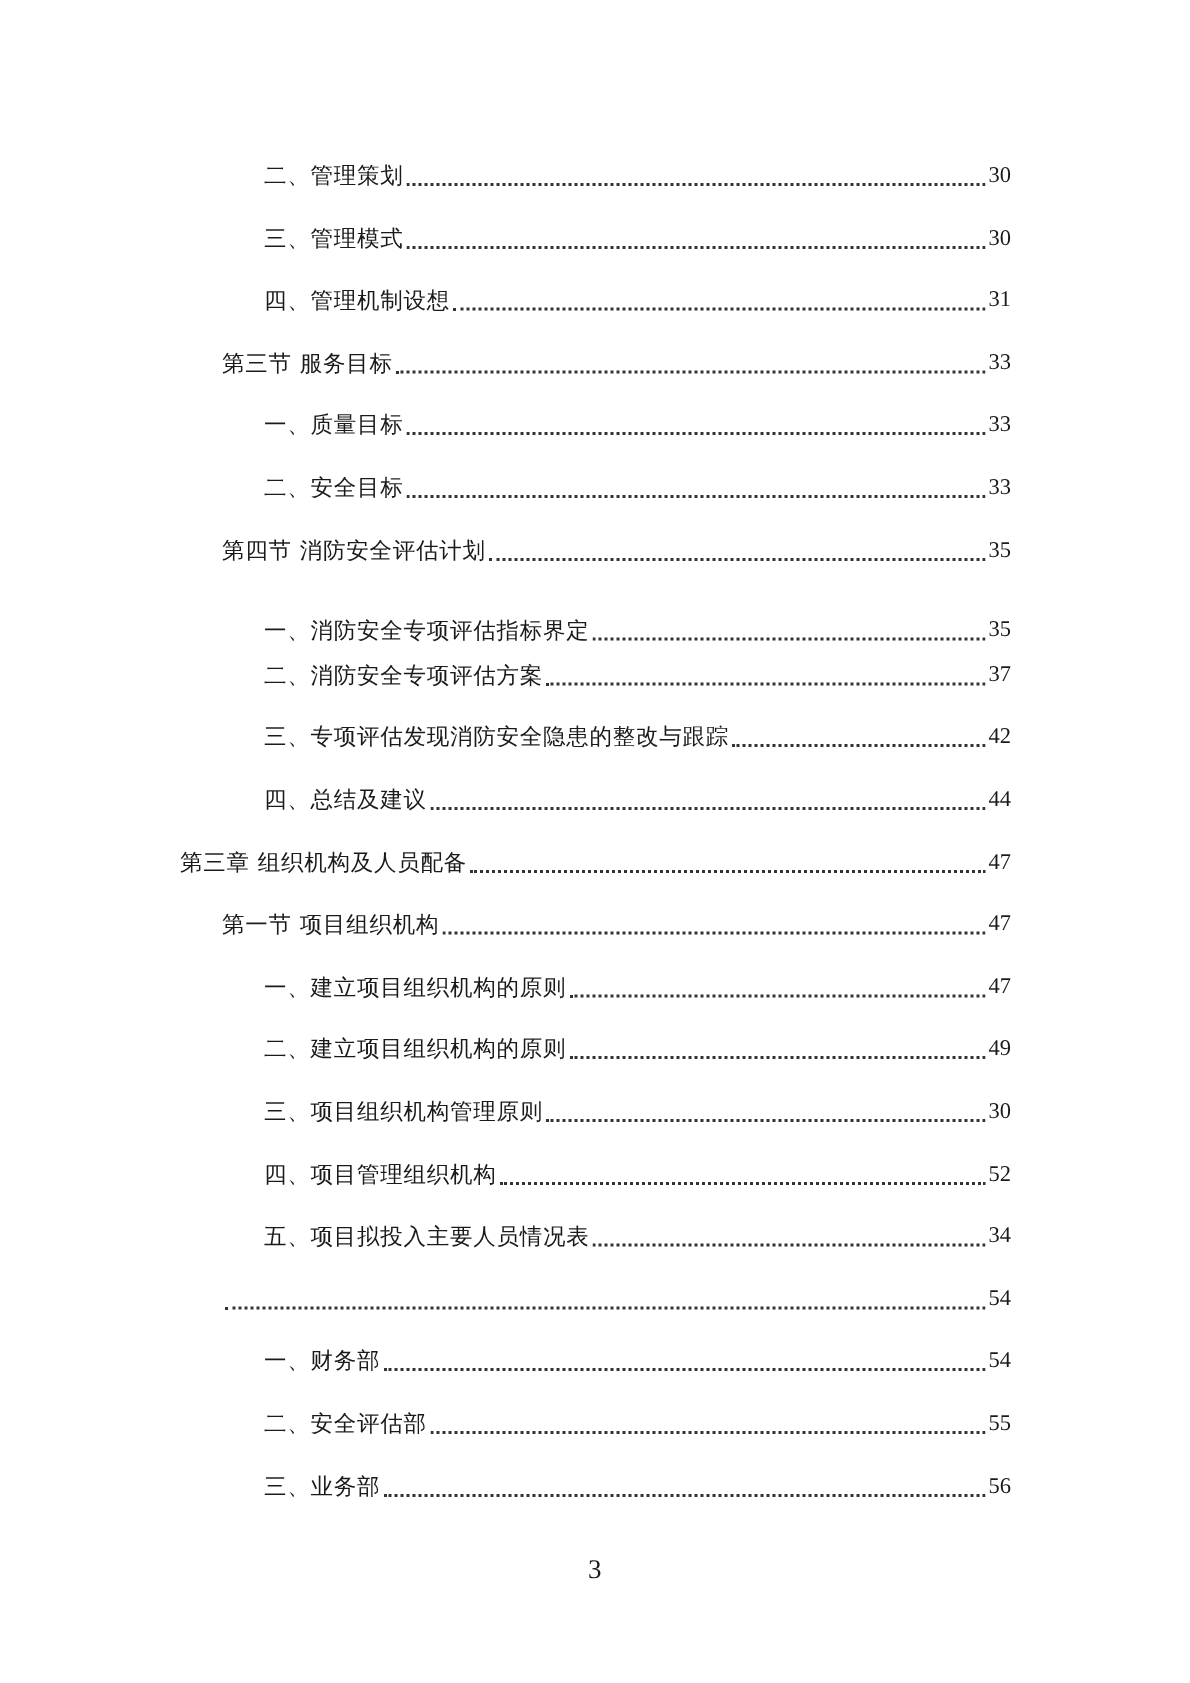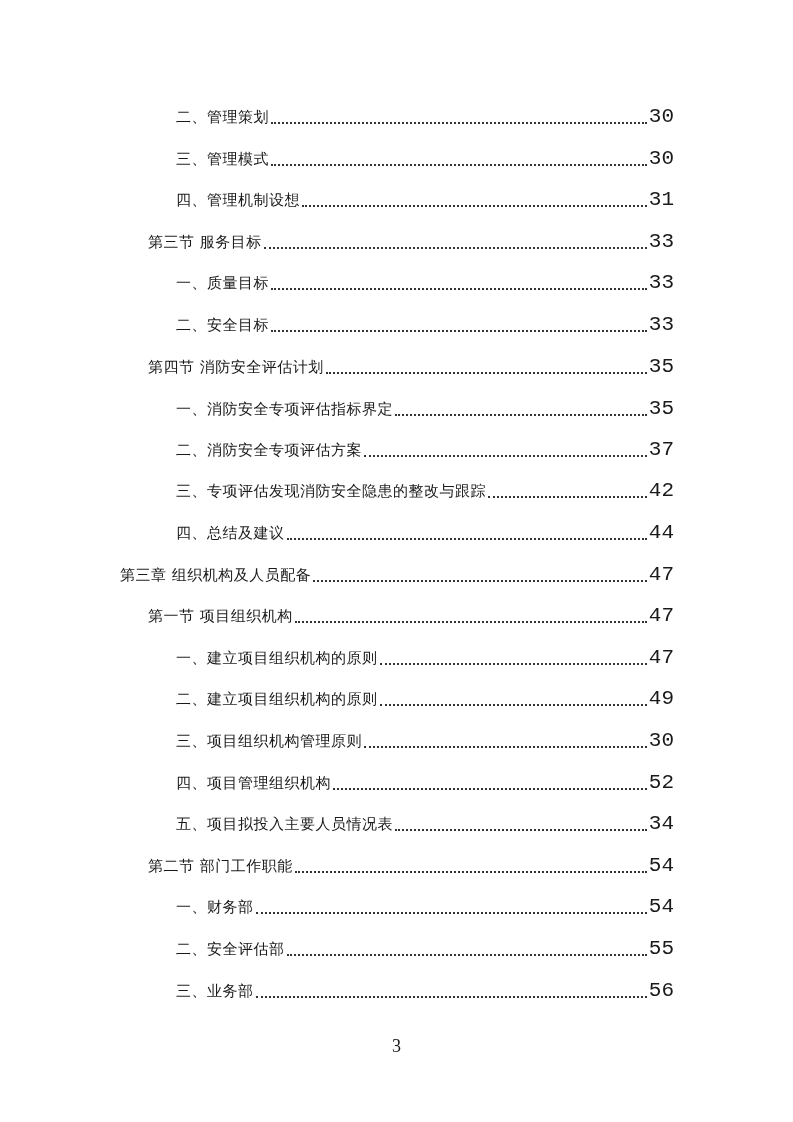--- a/index.html
+++ b/index.html
@@ -6,21 +6,21 @@
   body { width:793px; height:1122px; position:relative; overflow:hidden;
          font-family: "DejaVu Sans", "Liberation Sans", sans-serif; color:#1a1a1a; }
   .toc { position:absolute; left:0; top:104px; width:793px; }
   .row { position:absolute; height:26px; display:flex; align-items:flex-end; right:119px; font-size:15px; line-height:26px; }
   .row.l1 { left:120px; }
   .row.l2 { left:148px; }
   .row.l3 { left:176px; }
   .row .title { white-space:nowrap; letter-spacing:0.5px; }
   .row .leader { flex:1; overflow:hidden; white-space:nowrap; margin:0 2px; height:26px; position:relative; }
   .row .leader::before { content:""; position:absolute; left:0; right:0; bottom:6px; border-bottom:2px dotted #333; }
-  .row .page { font-family:Liberation Mono, monospace; font-size:21px; white-space:nowrap; }
+  .row .page { font-family:Liberation Serif, serif; font-size:15px; white-space:nowrap; }
   .footer { position:absolute; top:1036px; left:0; width:793px; text-align:center;
             font-family:"Liberation Serif", serif; font-size:18px; }
 </style>
 </head>
 <body>
 
 <div class="toc">
   <div class="row l3" style="top:0px">
       <span class="title">二、管理策划</span>
       <span class="leader"></span>
@@ -49,21 +49,21 @@
   <div class="row l3" style="top:208px">
       <span class="title">二、安全目标</span>
       <span class="leader"></span>
       <span class="page">33</span>
     </div>
   <div class="row l2" style="top:249.6px">
       <span class="title">第四节  消防安全评估计划</span>
       <span class="leader"></span>
       <span class="page">35</span>
     </div>
-  <div class="row l3" style="top:292px">
+  <div class="row l3" style="top:303px">
       <span class="title">一、消防安全专项评估指标界定</span>
       <span class="leader"></span>
       <span class="page">35</span>
     </div>
   <div class="row l3" style="top:332.8px">
       <span class="title">二、消防安全专项评估方案</span>
       <span class="leader"></span>
       <span class="page">37</span>
     </div>
   <div class="row l3" style="top:374.4px">
@@ -105,21 +105,20 @@
       <span class="title">四、项目管理组织机构</span>
       <span class="leader"></span>
       <span class="page">52</span>
     </div>
   <div class="row l3" style="top:707.2px">
       <span class="title">五、项目拟投入主要人员情况表</span>
       <span class="leader"></span>
       <span class="page">34</span>
     </div>
   <div class="row l2" style="top:748.8px">
-      <span class="title">第二节  部门工作职能</span>
       <span class="leader"></span>
       <span class="page">54</span>
     </div>
   <div class="row l3" style="top:790.4px">
       <span class="title">一、财务部</span>
       <span class="leader"></span>
       <span class="page">54</span>
     </div>
   <div class="row l3" style="top:832px">
       <span class="title">二、安全评估部</span>

